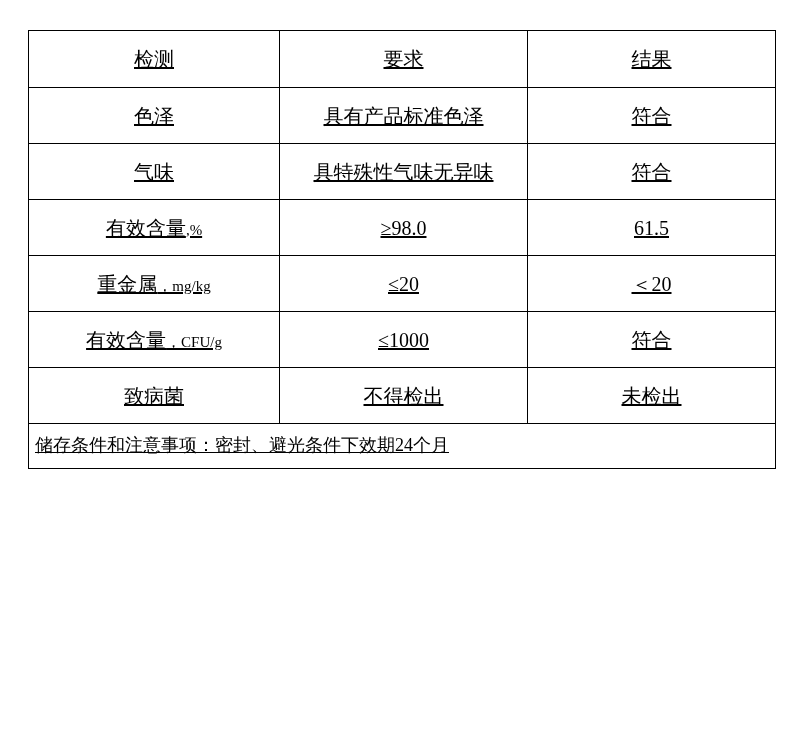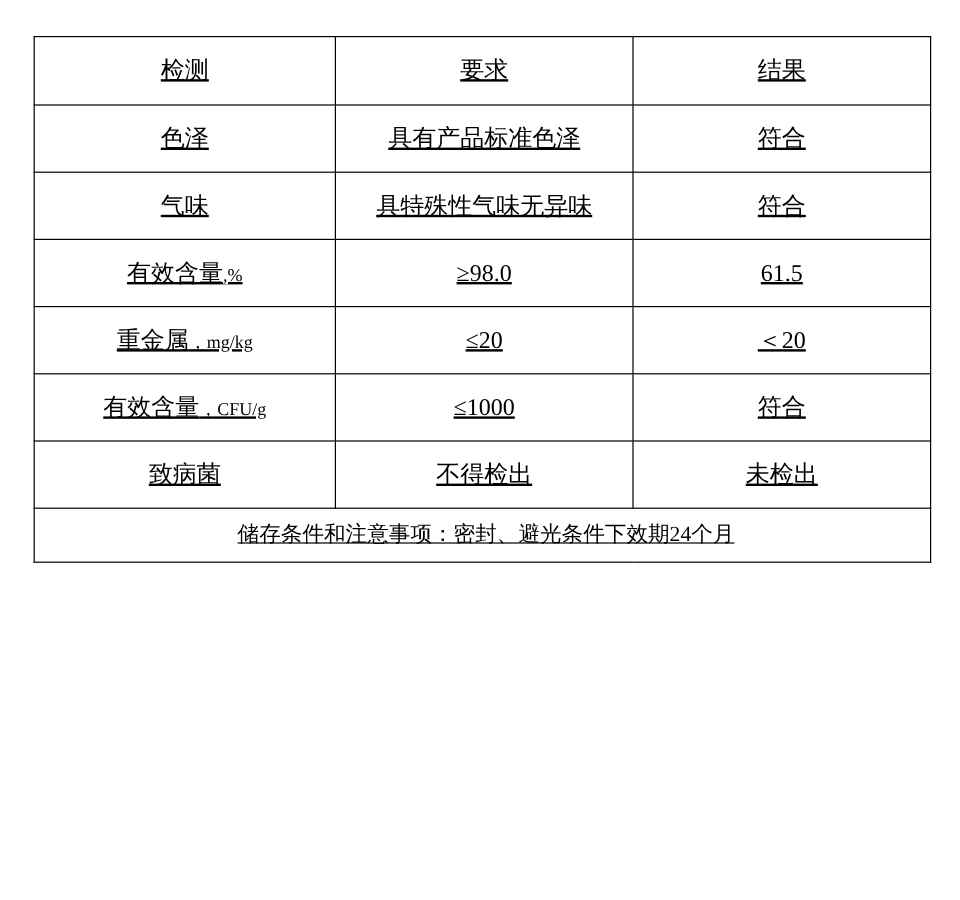--- a/index.html
+++ b/index.html
@@ -55,21 +55,21 @@
   }
   .note-row td {
     height: 44px;
     text-align: left;
     font-size: 18px;
   }
   .note-text {
     display: block;
     padding-left: 6px;
     white-space: nowrap;
-    text-align: center;
+    text-align: left;
   }
 </style>
 </head>
 <body>
 
 <div class="page">
   <table class="spec-table">
     <tbody>
       <tr class="row-head">
         <td class="col-a">

